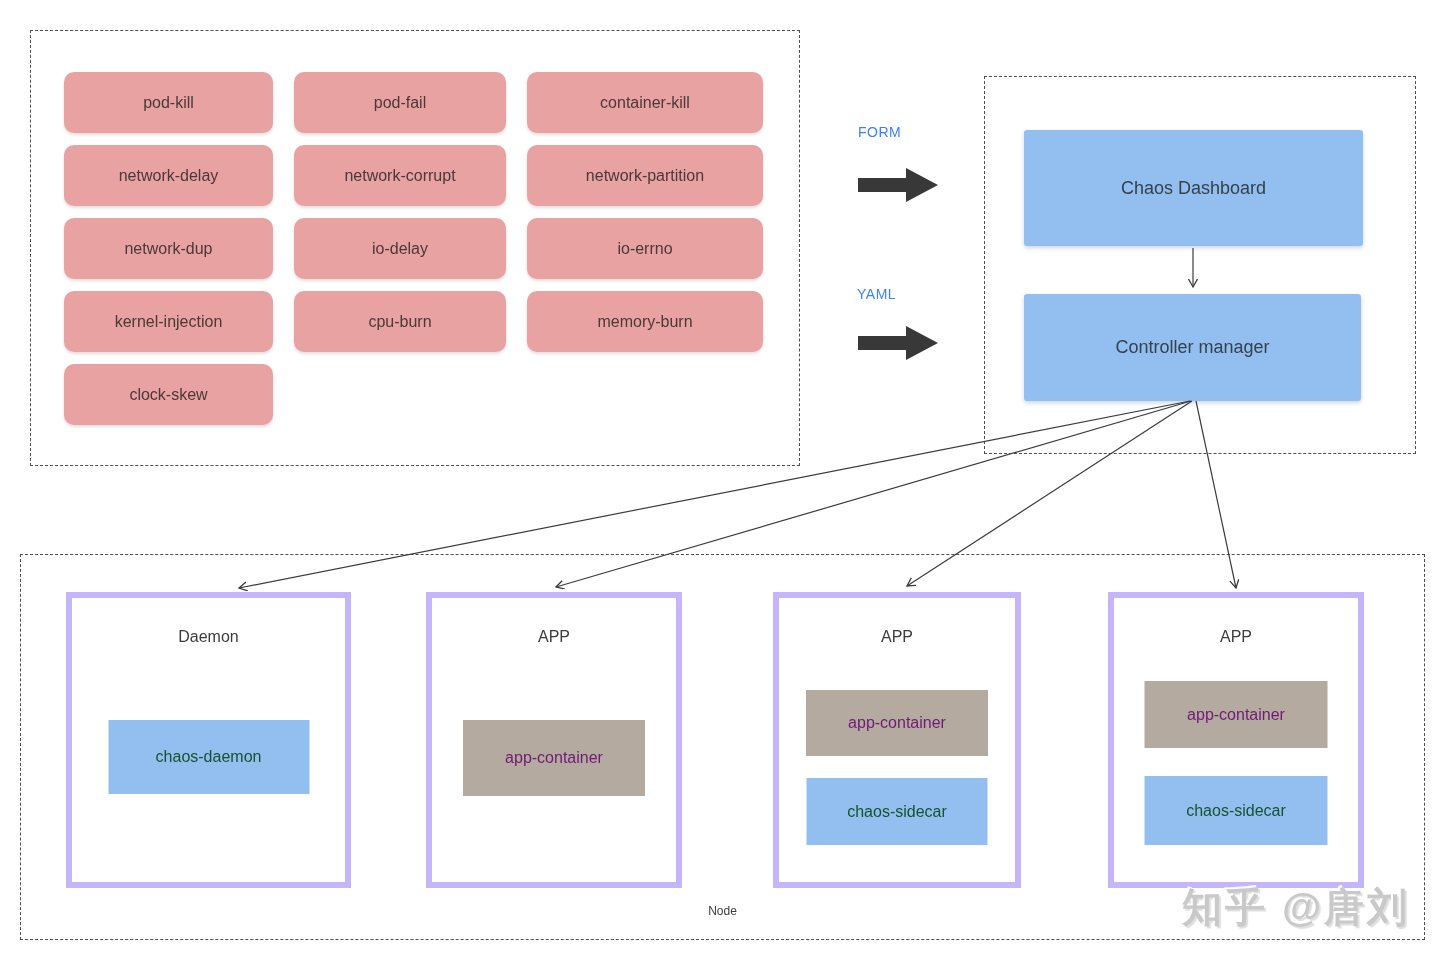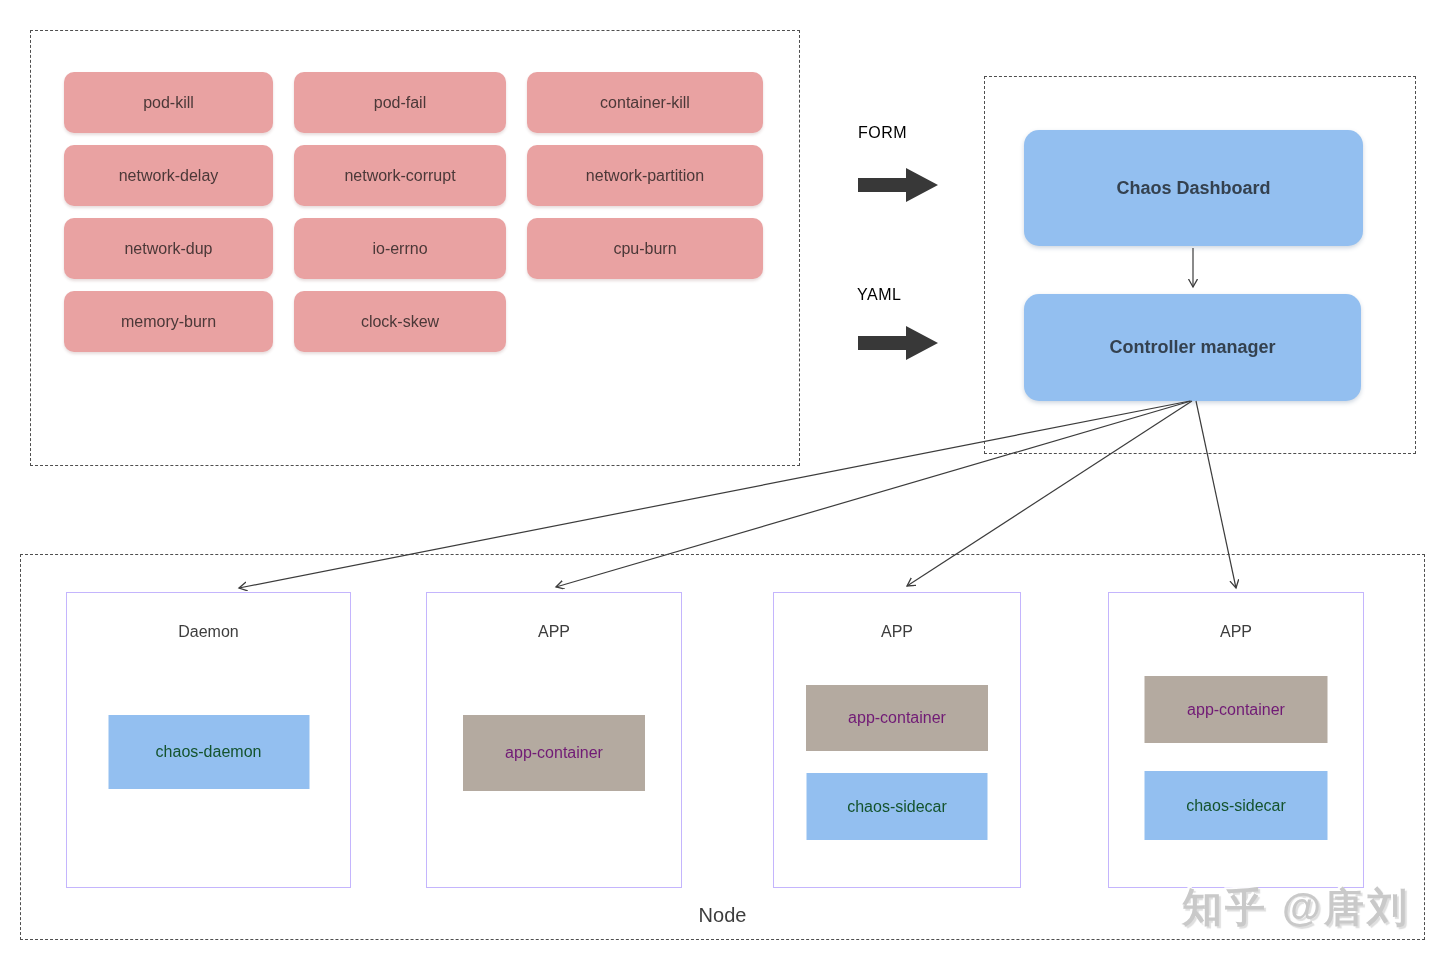--- a/index.html
+++ b/index.html
@@ -34,45 +34,45 @@
     background: #e9a2a2;
     border-radius: 10px;
     box-shadow: 0 2px 3px rgba(120,60,60,0.18);
     display: flex; align-items: center; justify-content: center;
     font-size: 16px; color: #4b3838;
   }
 
   
   .io-label {
     position: absolute;
-    font-size: 16px; color: #000000; letter-spacing: 0.5px;
+    font-size: 14px; color: #3b82f6; letter-spacing: 0.5px;
   }
   .io-label.form { left: 858px; top: 124px; }
   .io-label.yaml { left: 857px; top: 286px; }
   .fat-arrow { position: absolute; width: 80px; height: 38px; }
   .fat-arrow.form { left: 858px; top: 166px; }
   .fat-arrow.yaml { left: 858px; top: 324px; }
 
   
   .blue-box {
     position: absolute;
     background: #93bff0;
-    border-radius: 15px;
+    border-radius: 3px;
     box-shadow: 0 2px 4px rgba(60,90,130,0.25);
     display: flex; align-items: center; justify-content: center;
-    font-size: 18px; color: #34414f; font-weight: bold;
+    font-size: 18px; color: #34414f;
   }
   .dashboard-box { left: 39px; top: 53px; width: 339px; height: 116px; }
   .controller-box { left: 39px; top: 217px; width: 337px; height: 107px; }
 
   
   .pod {
     position: absolute; top: 37px; height: 296px;
     background: #ffffff;
-    border: 1px solid #c4b5fd;
+    border: 6px solid #c4b5fd;
   }
   .pod-1 { left: 45px;   width: 285px; }
   .pod-2 { left: 405px;  width: 256px; }
   .pod-3 { left: 752px;  width: 248px; }
   .pod-4 { left: 1087px; width: 256px; }
   .pod-title {
     position: absolute; left: 0; right: 0; top: 30px;
     text-align: center; font-size: 16px; color: #3d3d3d;
   }
   .container-box {
@@ -84,21 +84,21 @@
   .container-gray { background: #b4aaa0; color: #701a75; }
   .c-daemon   { top: 122px; width: 201px; height: 74px; }
   .c-app1     { top: 122px; width: 182px; height: 76px; }
   .c-app2-top { top: 92px;  width: 182px; height: 66px; }
   .c-app2-bot { top: 180px; width: 181px; height: 67px; }
   .c-app3-top { top: 83px;  width: 183px; height: 67px; }
   .c-app3-bot { top: 178px; width: 183px; height: 69px; }
 
   .node-label {
     position: absolute; left: 0; right: 0; top: 349px;
-    text-align: center; font-size: 20px; color: #3d3d3d;
+    text-align: center; font-size: 12px; color: #3d3d3d;
   }
 
   
   .overlay {
     position: absolute; left: 0; top: 0;
     width: 1440px; height: 966px;
     pointer-events: none;
   }
 
   
@@ -118,21 +118,23 @@
 
   <div class="dashed-panel faults-panel">
     <div class="fault-grid">
       <div class="fault-box">pod-kill</div>
       <div class="fault-box">pod-fail</div>
       <div class="fault-box">container-kill</div>
       <div class="fault-box">network-delay</div>
       <div class="fault-box">network-corrupt</div>
       <div class="fault-box">network-partition</div>
       <div class="fault-box">network-dup</div>
+      <div class="fault-box">io-delay</div>
       <div class="fault-box">io-errno</div>
+      <div class="fault-box">kernel-injection</div>
       <div class="fault-box">cpu-burn</div>
       <div class="fault-box">memory-burn</div>
       <div class="fault-box">clock-skew</div>
     </div>
   </div>
 
   <div class="io-label form">FORM</div>
   <svg class="fat-arrow form" viewBox="0 0 80 38">
     <polygon points="0,12 48,12 48,2 80,19 48,36 48,26 0,26" fill="#383838"></polygon>
   </svg>

